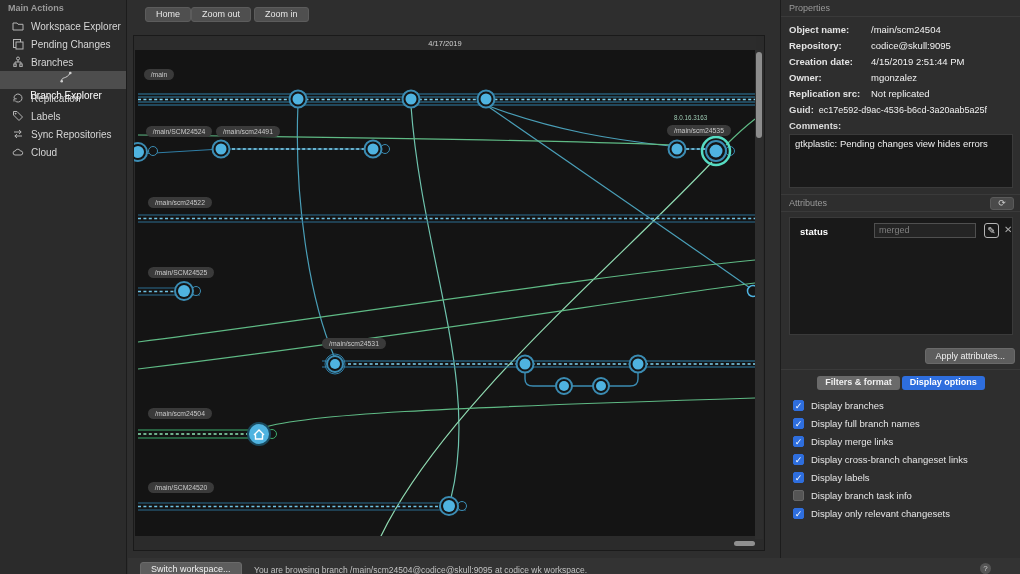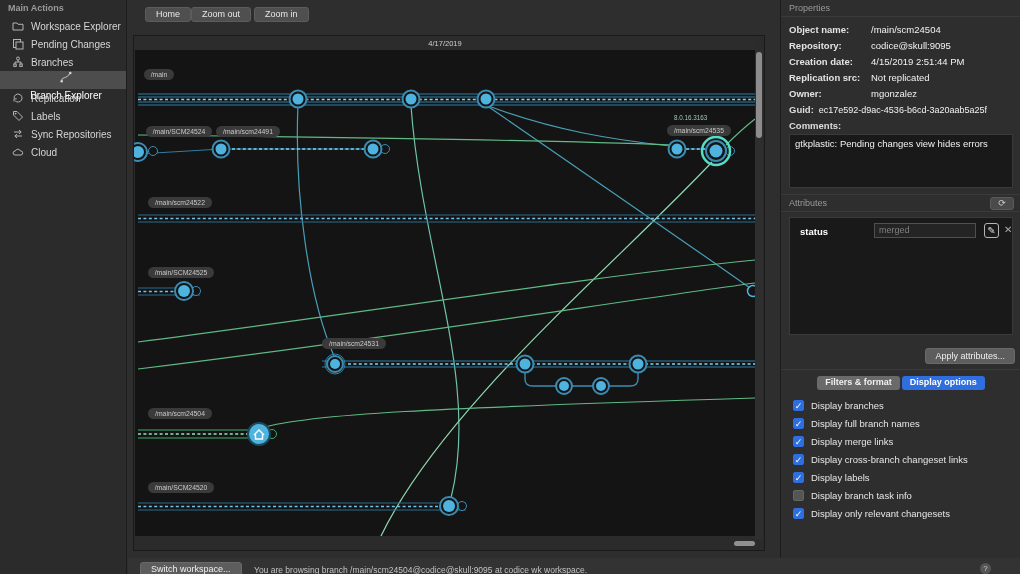--- a/index.html
+++ b/index.html
@@ -343,26 +343,26 @@
     </div>
     <div class="prop-row">
       <span class="prop-label">Repository:</span>
       <span class="prop-value">codice@skull:9095</span>
     </div>
     <div class="prop-row">
       <span class="prop-label">Creation date:</span>
       <span class="prop-value">4/15/2019 2:51:44 PM</span>
     </div>
     <div class="prop-row">
+      <span class="prop-label">Owner:</span>
+      <span class="prop-value">mgonzalez</span>
+    </div>
+    <div class="prop-row">
       <span class="prop-label">Replication src:</span>
       <span class="prop-value">Not replicated</span>
-    </div>
-    <div class="prop-row">
-      <span class="prop-label">Owner:</span>
-      <span class="prop-value">mgonzalez</span>
     </div>
     <div class="guid-row">
       <b>Guid:</b><span class="prop-value" style="font-size:9px;">ec17e592-d9ac-4536-b6cd-3a20aab5a25f</span>
     </div>
     <div class="guid-row" style="padding-bottom:1px;">
       <b>Comments:</b>
     </div>
     <div id="comments-box">
       <span>gtkplastic: Pending changes view hides errors</span>
     </div>

